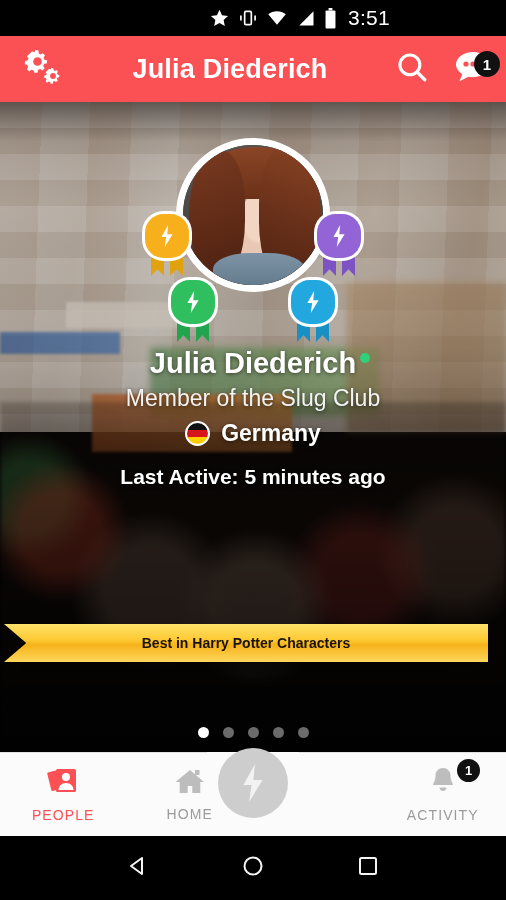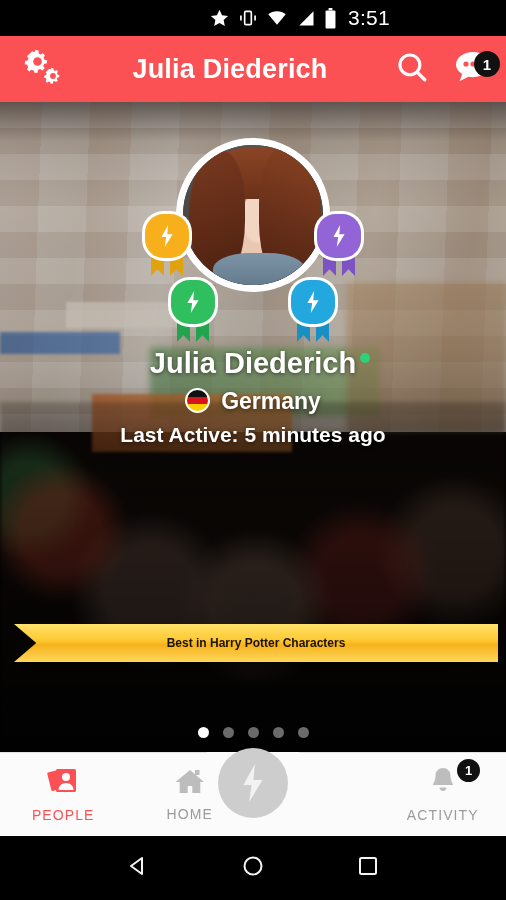--- a/index.html
+++ b/index.html
@@ -116,33 +116,33 @@
           clip-path:polygon(58% 0,10% 55%,44% 55%,34% 100%,90% 42%,52% 42%); }
 
   
   .ptext { position:absolute; left:0; top:245px; width:506px; text-align:center;
            text-shadow:0 1px 4px rgba(0,0,0,.55); }
   .pname { color:#fff; font-size:29px; font-weight:bold; display:inline-block;
            position:relative; }
   .online { position:absolute; right:-14px; top:6px; width:10px; height:10px;
             border-radius:50%; background:#2fd07a; }
   .psub { color:#f2f2f2; font-size:23px; margin-top:5px; font-weight:400; }
-  .pcountry { margin-top:8px; display:flex; align-items:flex-start;
+  .pcountry { margin-top:8px; display:flex; align-items:center;
               justify-content:center; gap:11px; }
   .flag { width:25px; height:25px; border-radius:50%; border:2px solid #fff;
           background:linear-gradient(180deg,#111 0 33.3%,#d7141a 33.3% 66.6%,#ffce00 66.6% 100%); }
   .pcountry span { color:#fff; font-size:23px; font-weight:bold; }
-  .plast { color:#fff; font-size:21px; font-weight:bold; margin-top:8px; }
+  .plast { color:#fff; font-size:21px; font-weight:bold; margin-top:18px; }
 
   
   .banner { position:absolute; height:38px; display:flex; align-items:center;
             justify-content:center; color:#1a1208; font-weight:bold;
             background:linear-gradient(180deg,#ffe26a 0%,#fdc932 42%,#f6b21a 55%,#ffd75c 100%);
             box-shadow:0 3px 8px rgba(0,0,0,.45); }
-  .b1 { left:14px; top:522px; width:484px; font-size:12px;
+  .b1 { left:4px; top:522px; width:484px; font-size:14px;
         clip-path:polygon(0 0,100% 0,100% 100%,0 100%,4.6% 50%); }
   .b1shadow { position:absolute; left:22px; top:560px; width:462px; height:16px;
               background:linear-gradient(180deg,rgba(0,0,0,.55),rgba(0,0,0,0));
               clip-path:polygon(0 0,100% 0,86% 100%,0 62%); }
   .b2 { left:48px; top:562px; width:410px; font-size:16px;
         clip-path:polygon(0 0,100% 0,95% 50%,100% 100%,0 100%); }
 
   .dots { position:absolute; left:0; top:625px; width:506px; display:flex;
           justify-content:center; gap:14px; }
   .dot { width:11px; height:11px; border-radius:50%;
@@ -303,20 +303,21 @@
         <div class="disc" style="background:#22a8de">
             <span class="bolt"></span>
           </div>
       </div>
     </div>
 
     <div class="ptext">
       <div class="pname">Julia Diederich
         <span class="online"></span>
       </div>
+      <div class="psub">Member of the Slug Club</div>
       <div class="pcountry">
         <span class="flag"></span>
         <span>Germany</span>
       </div>
       <div class="plast">Last Active: 5 minutes ago</div>
     </div>
 
     <div class="b1shadow"></div>
     <div class="banner b1">Best in Harry Potter Characters</div>
 

